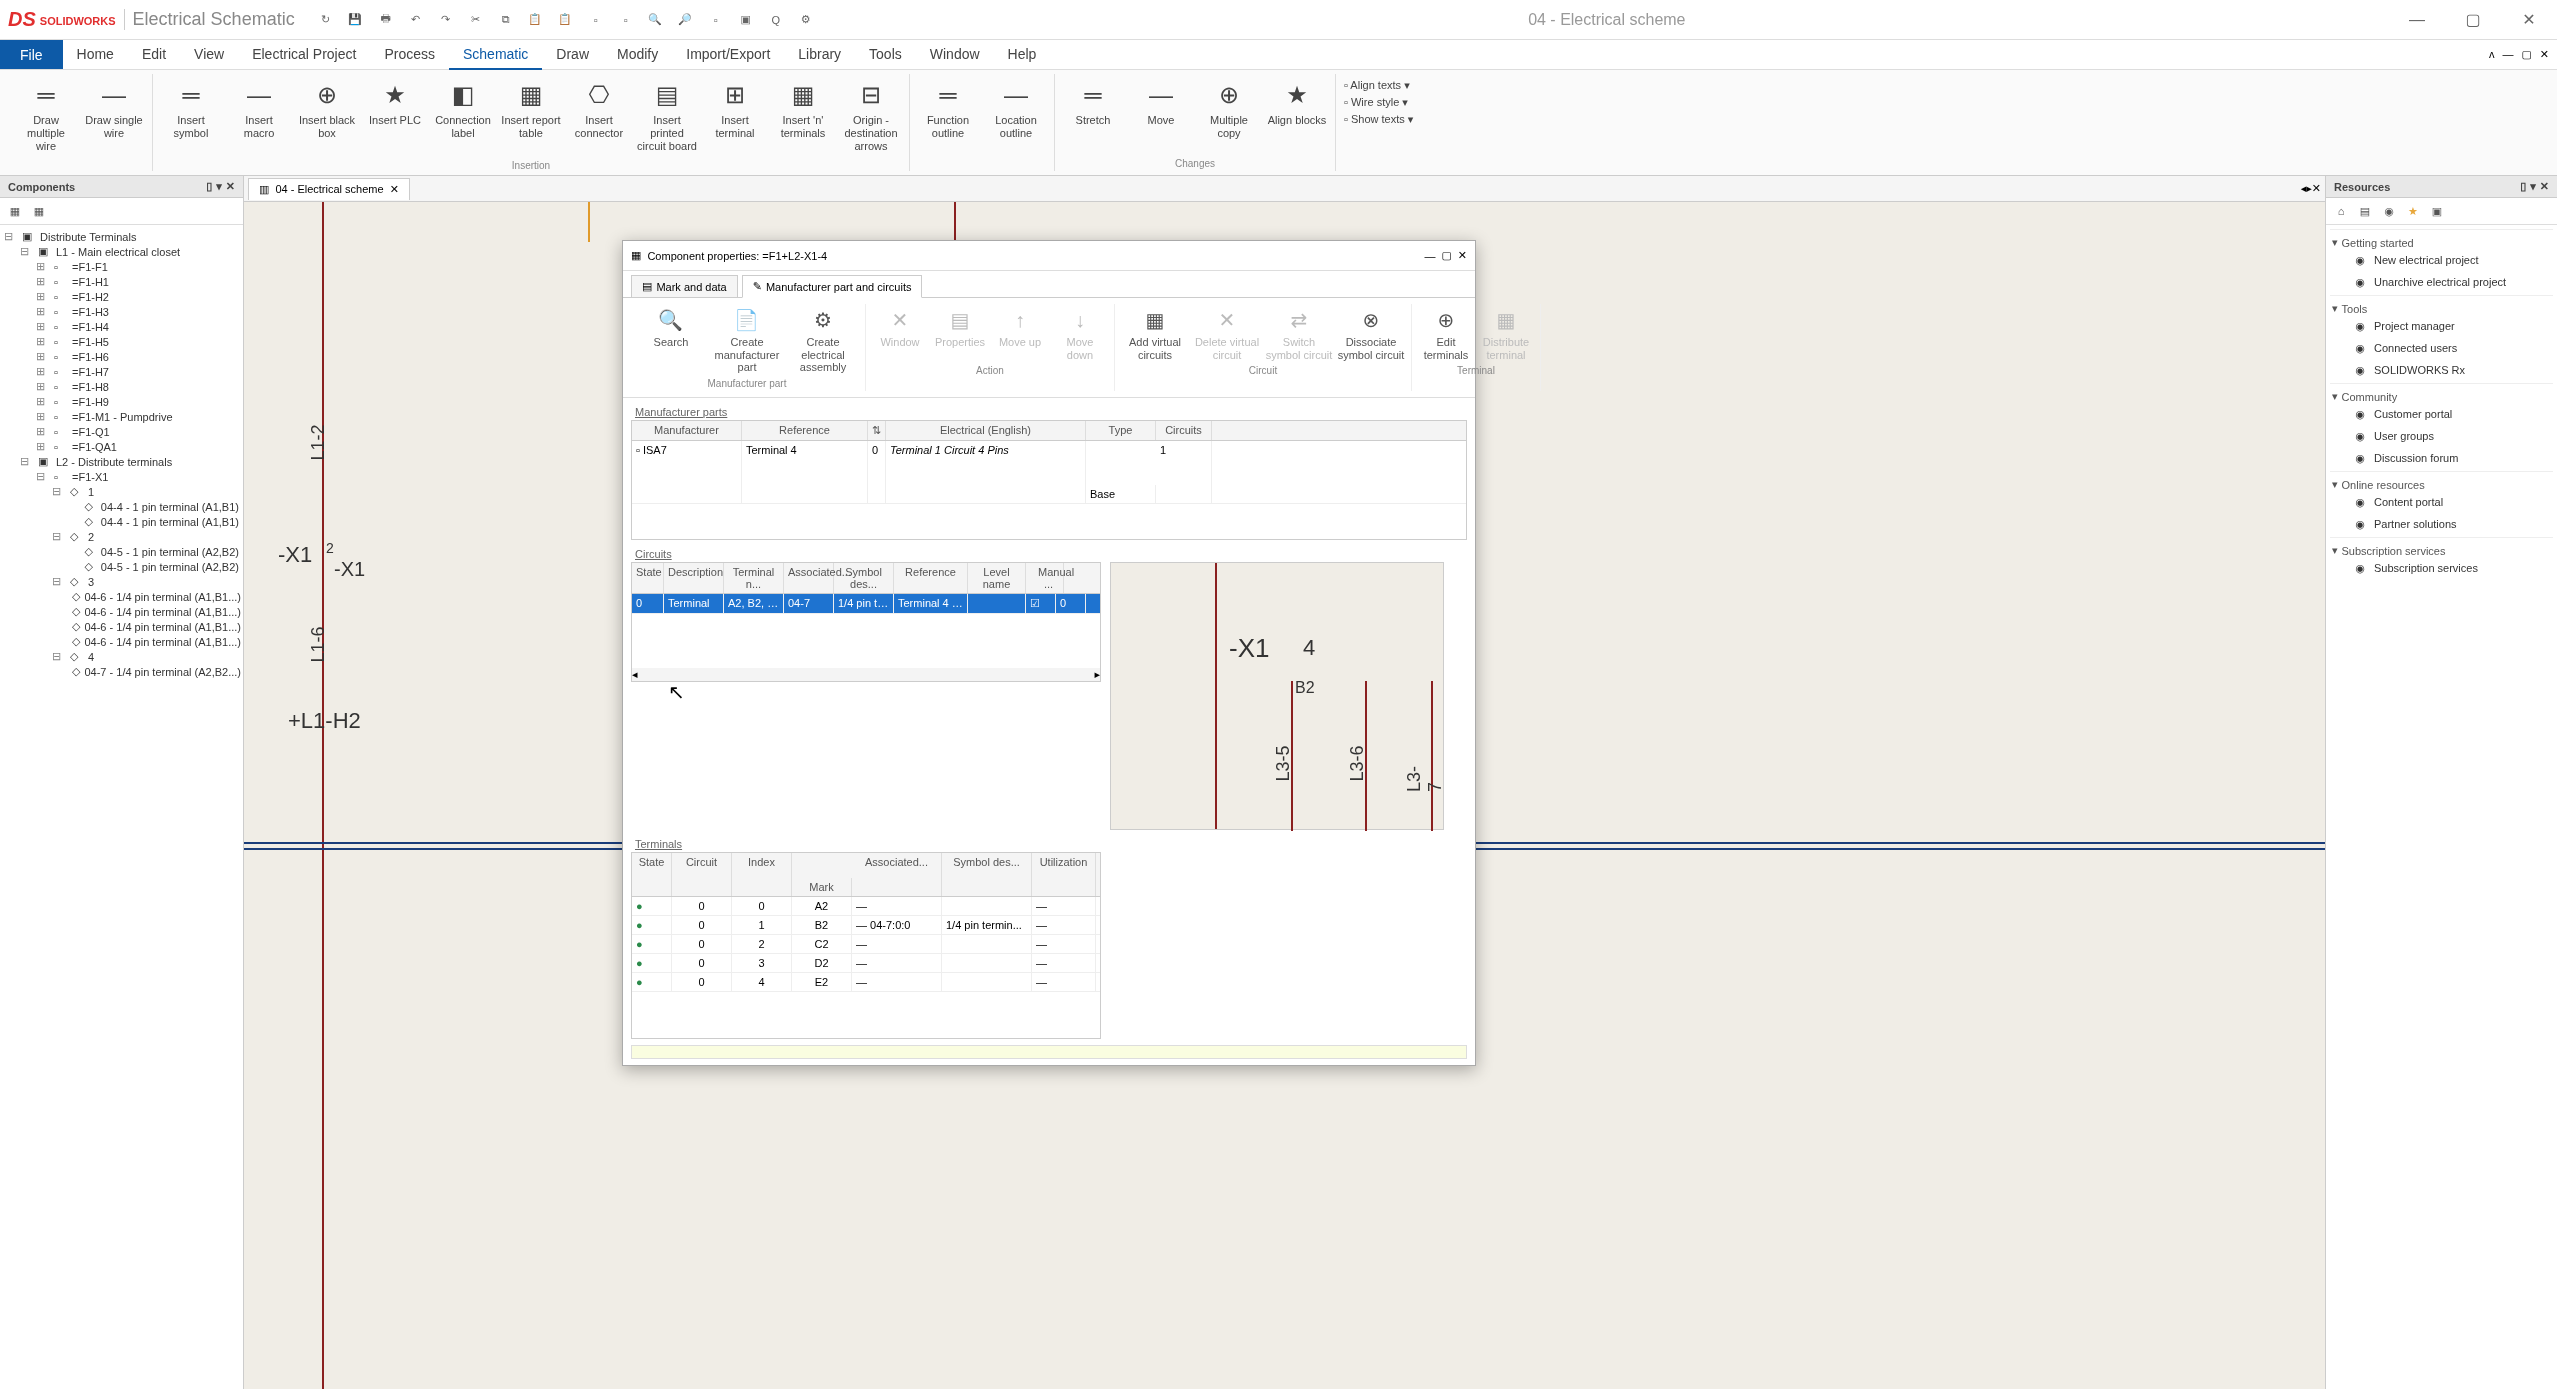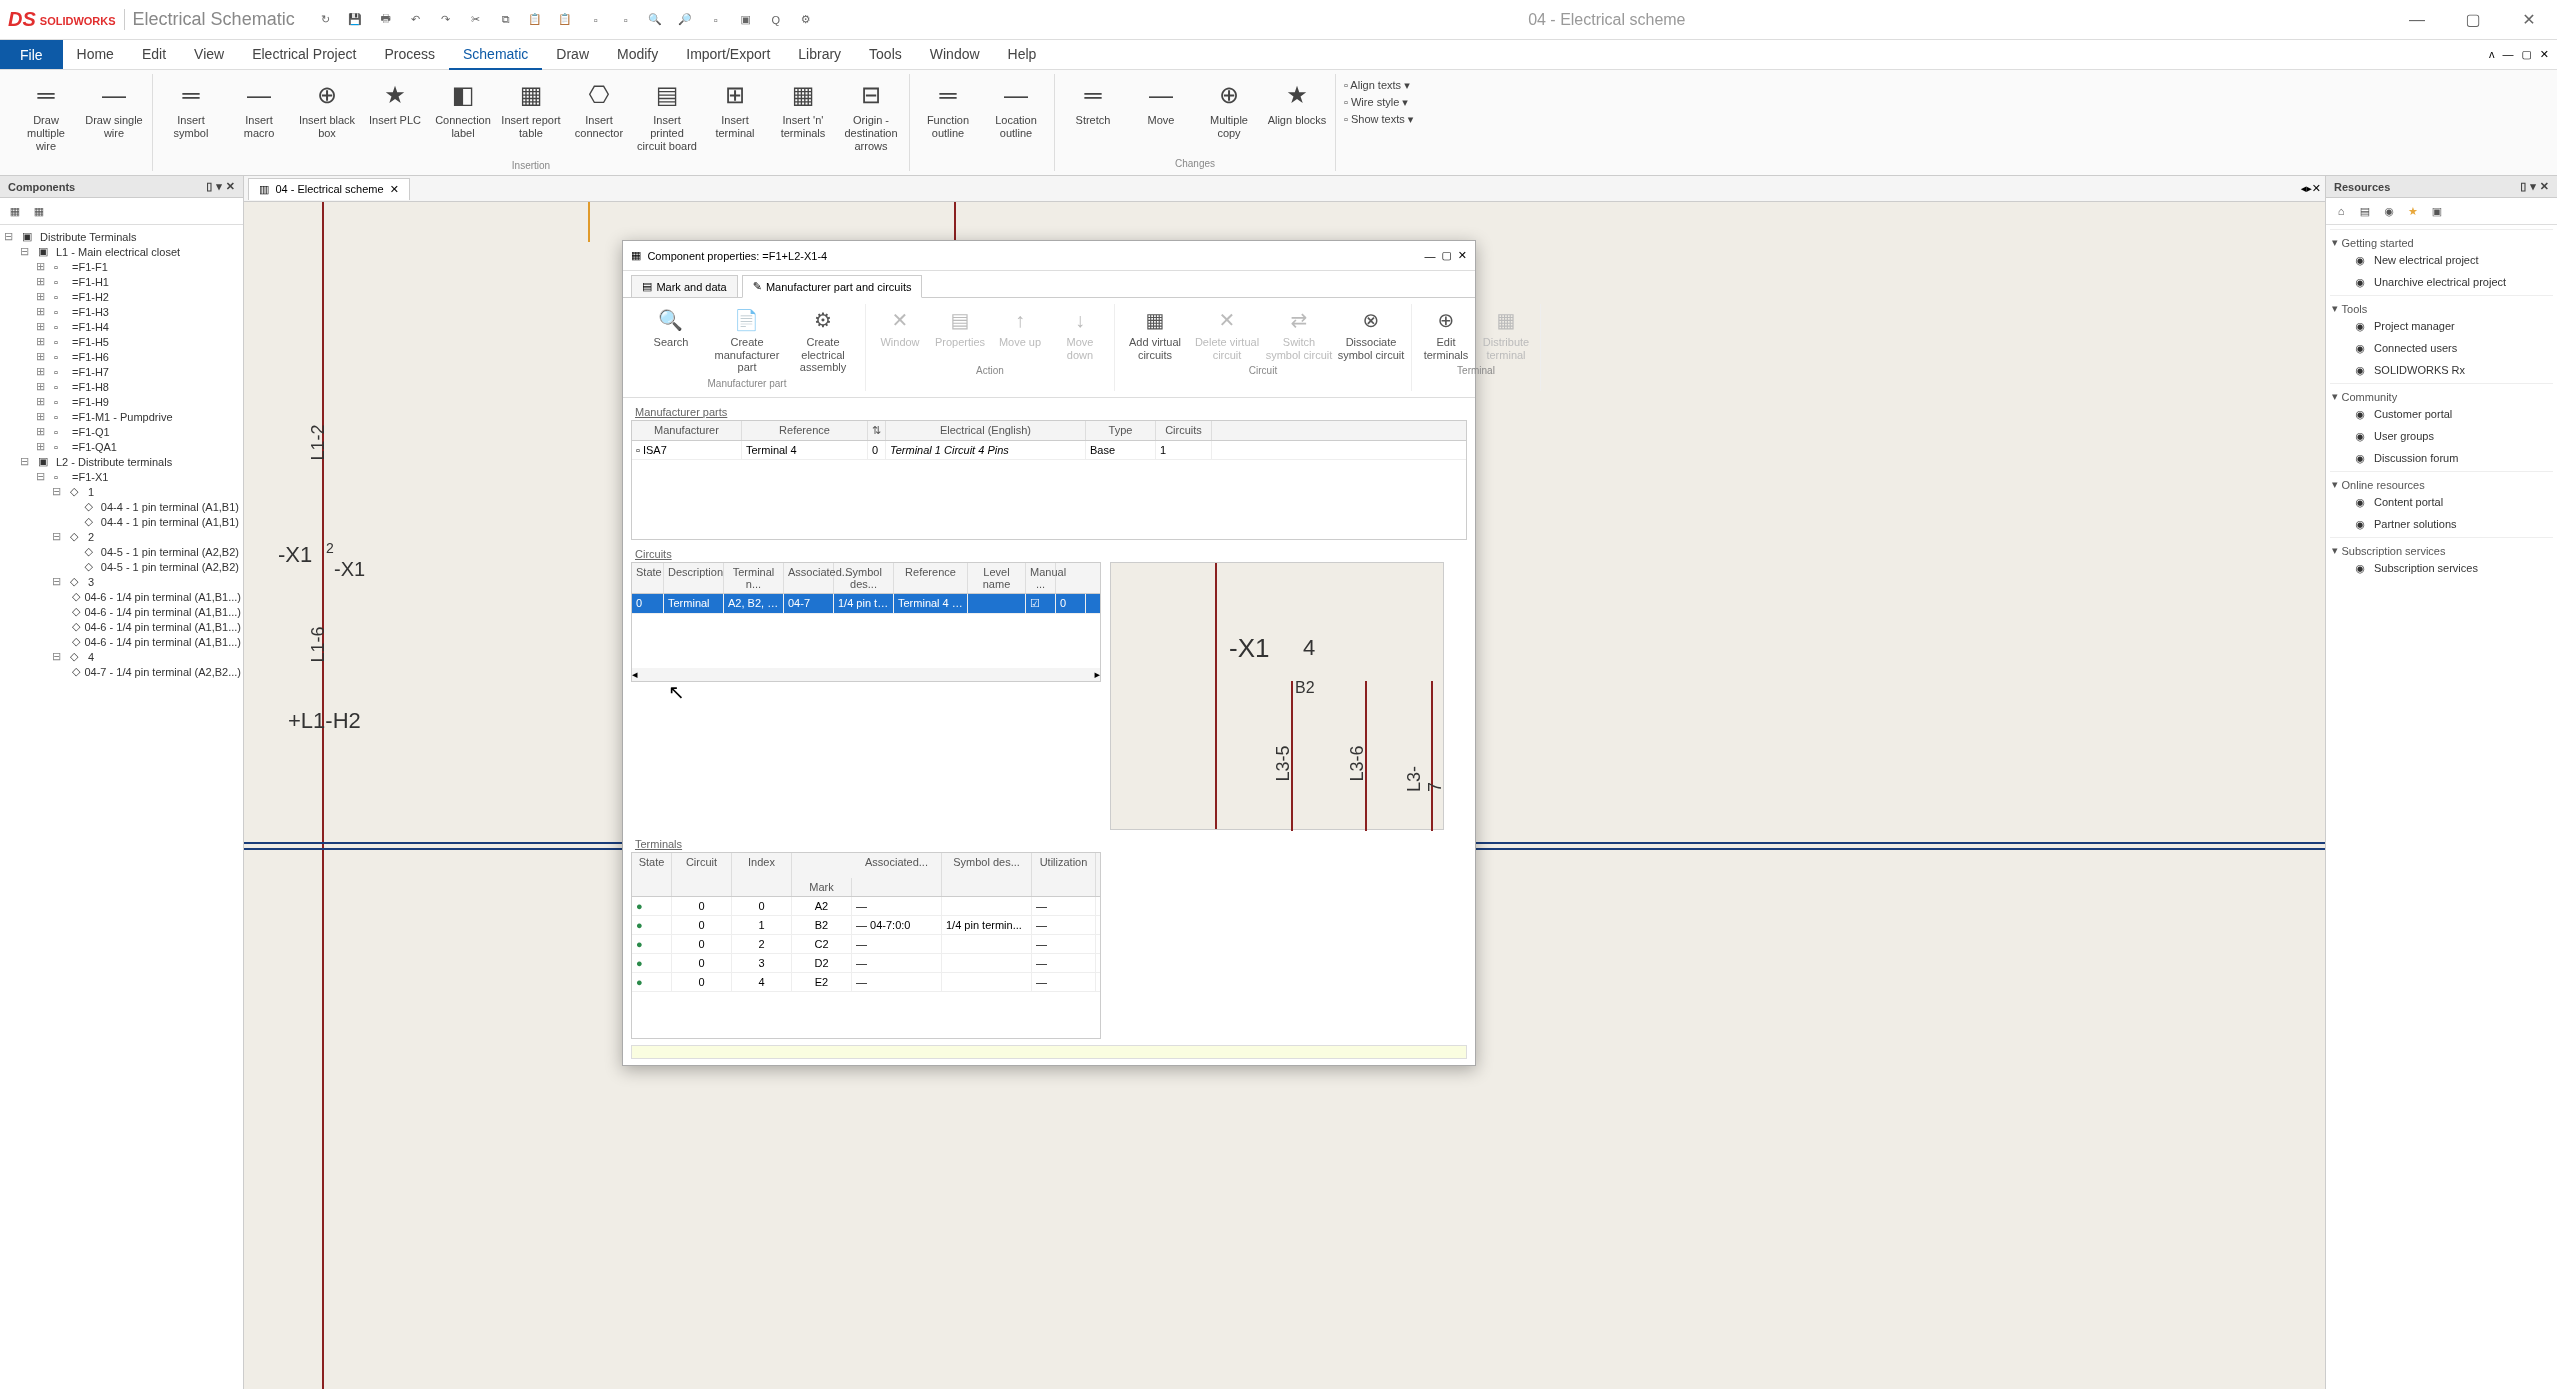--- a/index.html
+++ b/index.html
@@ -568,37 +568,37 @@
                     <div class="dlg-th" style="width: 18px;">⇅</div>
                     <div class="dlg-th" style="width: 200px;">Electrical (English)</div>
                     <div class="dlg-th" style="width: 70px;">Type</div>
                     <div class="dlg-th" style="width: 56px;">Circuits</div>
                   </div>
                 <div class="dlg-row" id="mp-row">
                     <div class="dlg-td" style="width: 110px;"><span>▫</span> ISA7</div>
                     <div class="dlg-td" style="width: 126px;">Terminal 4</div>
                     <div class="dlg-td" style="width: 18px;">0</div>
                     <div class="dlg-td" style="width: 200px; font-style: italic;">Terminal 1 Circuit 4 Pins</div>
-                    <div class="dlg-td" style="width: 70px;">Base</div>
+                    <div class="dlg-td" style="width: 70px; margin-top: 44px;">Base</div>
                     <div class="dlg-td" style="width: 56px;">1</div>
                   </div>
               </div>
             </div>
             <div>
               <div class="dlg-panel-title">Circuits</div>
               <div class="dlg-table" style="width:470px; display:inline-block; vertical-align:top;">
                 <div class="dlg-thead" id="cr-head">
                     <div class="dlg-th" style="width: 32px;">State</div>
                     <div class="dlg-th" style="width: 60px;">Description</div>
                     <div class="dlg-th" style="width: 60px;">Terminal n...</div>
                     <div class="dlg-th" style="width: 50px;">Associated...</div>
                     <div class="dlg-th" style="width: 60px;">Symbol des...</div>
                     <div class="dlg-th" style="width: 74px;">Reference</div>
                     <div class="dlg-th" style="width: 58px;">Level name</div>
-                    <div class="dlg-th" style="width: 30px;">Manual ...</div>
+                    <div class="dlg-th" style="width: 30px; margin-left: 8px;">Manual ...</div>
                   </div>
                 <div class="dlg-row selected" id="cr-row">
                     <div class="dlg-td" style="width: 32px;">0</div>
                     <div class="dlg-td" style="width: 60px;">Terminal</div>
                     <div class="dlg-td" style="width: 60px;">A2, B2, C2, D...</div>
                     <div class="dlg-td" style="width: 50px;">04-7</div>
                     <div class="dlg-td" style="width: 60px;">1/4 pin termin...</div>
                     <div class="dlg-td" style="width: 74px;">Terminal 4 (0)</div>
                     <div class="dlg-td" style="width: 58px;"></div>
                     <div class="dlg-td" style="width: 30px;">☑</div>

